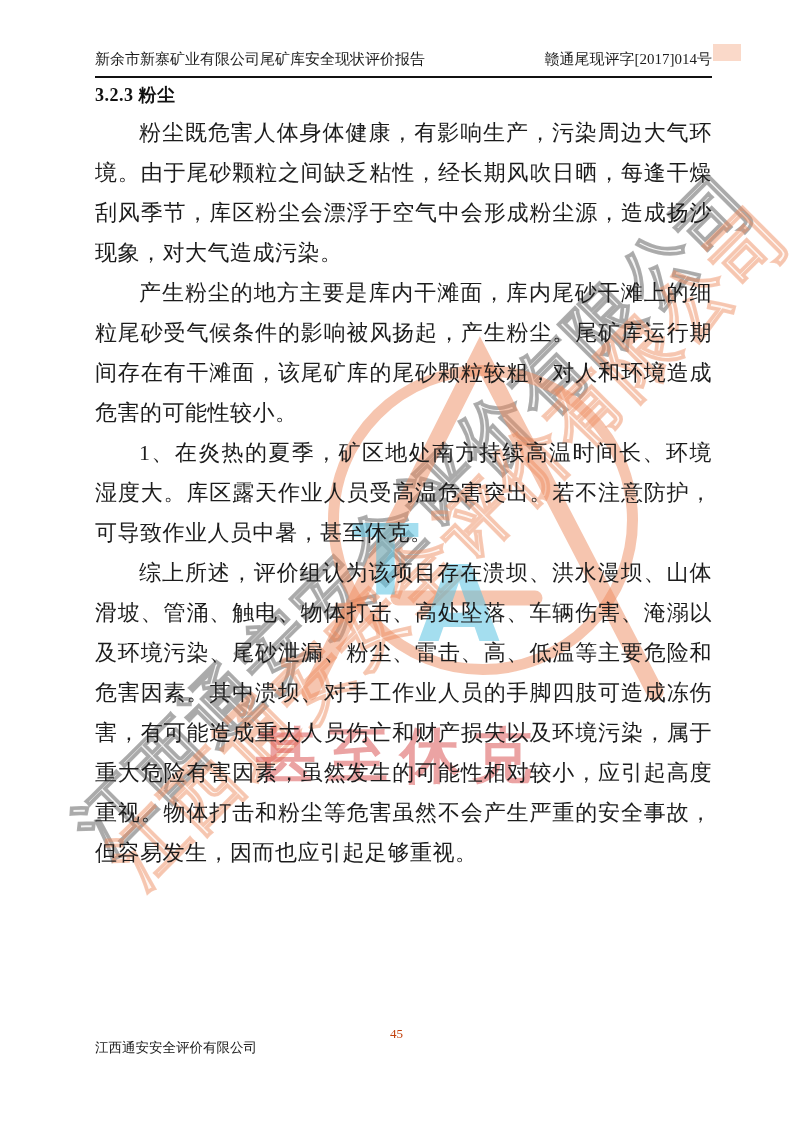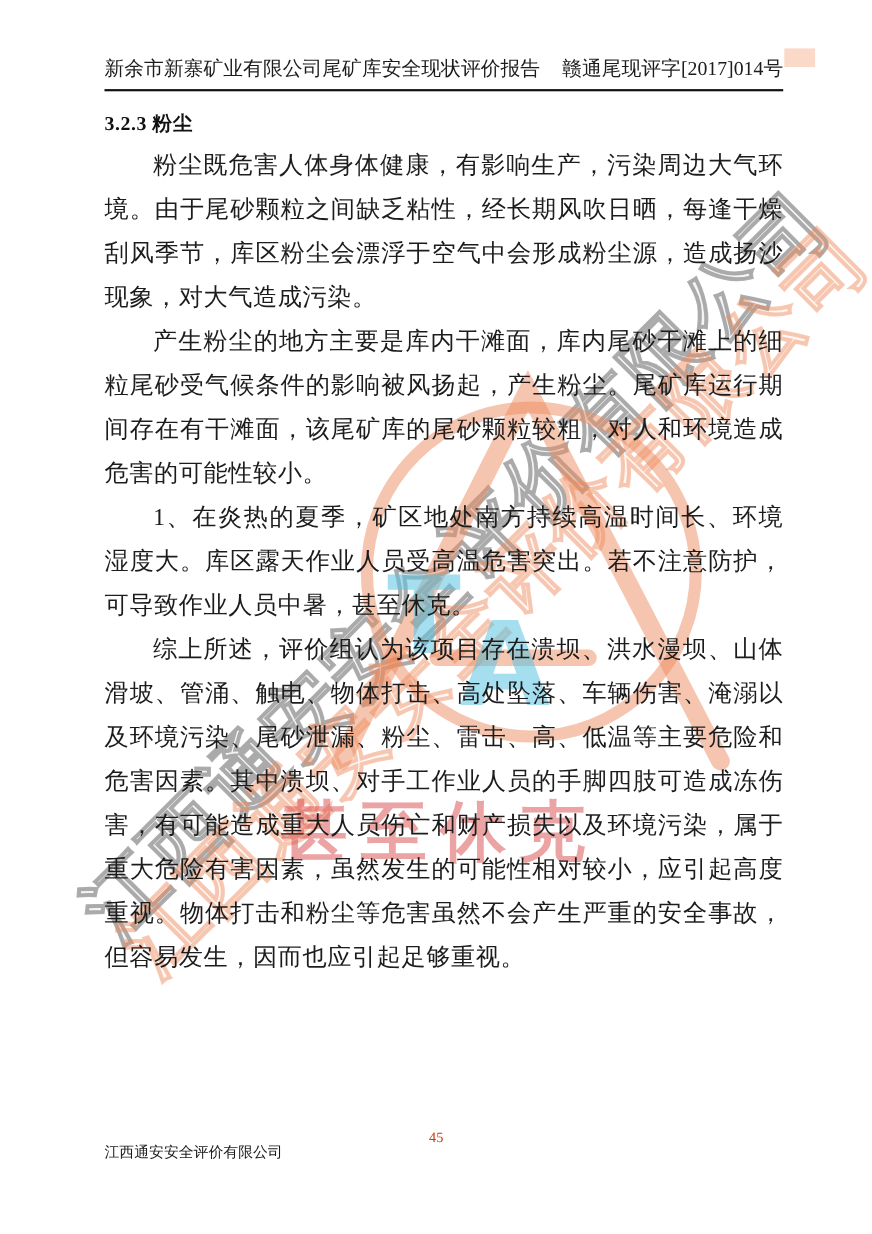--- a/index.html
+++ b/index.html
@@ -62,32 +62,32 @@
     background: rgba(245, 170, 135, 0.45);
   }
 
   
   .content {
     position: absolute; left: 95px; top: 50px; width: 617px;
     z-index: 1;
   }
   .hdr {
     display: flex; justify-content: space-between; align-items: flex-end;
-    font-size: 18px;
+    font-size: 15px;
     padding-bottom: 7px;
     border-bottom: 2.2px solid #111;
   }
   .hdr span { white-space: nowrap; }
 
   h2.sec {
     font-size: 18px; font-weight: bold; color: #111;
     margin-top: 15px; margin-bottom: 6px;
     letter-spacing: 0.5px;
   }
-  h2.sec:first-of-type { margin-top: 17px; }
+  h2.sec:first-of-type { margin-top: 5px; }
   p.body {
     font-size: 22px; line-height: 40px;
     text-align: justify;
     text-indent: 2em;
     letter-spacing: 0.5px;
   }
 
   
   .page-num {
     position: absolute; left: 0; right: 0; top: 1026px;

